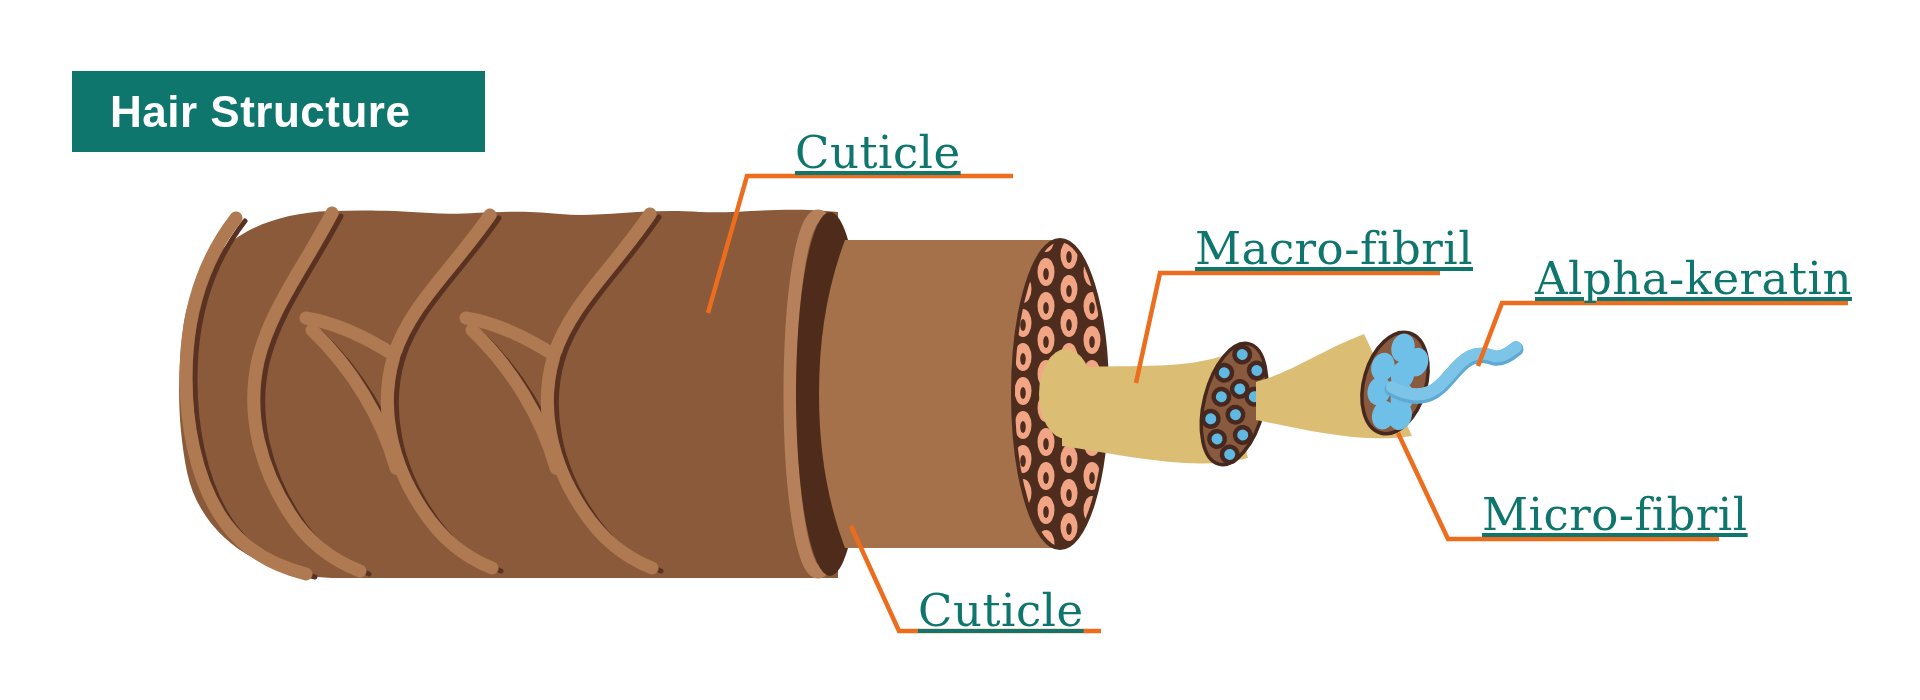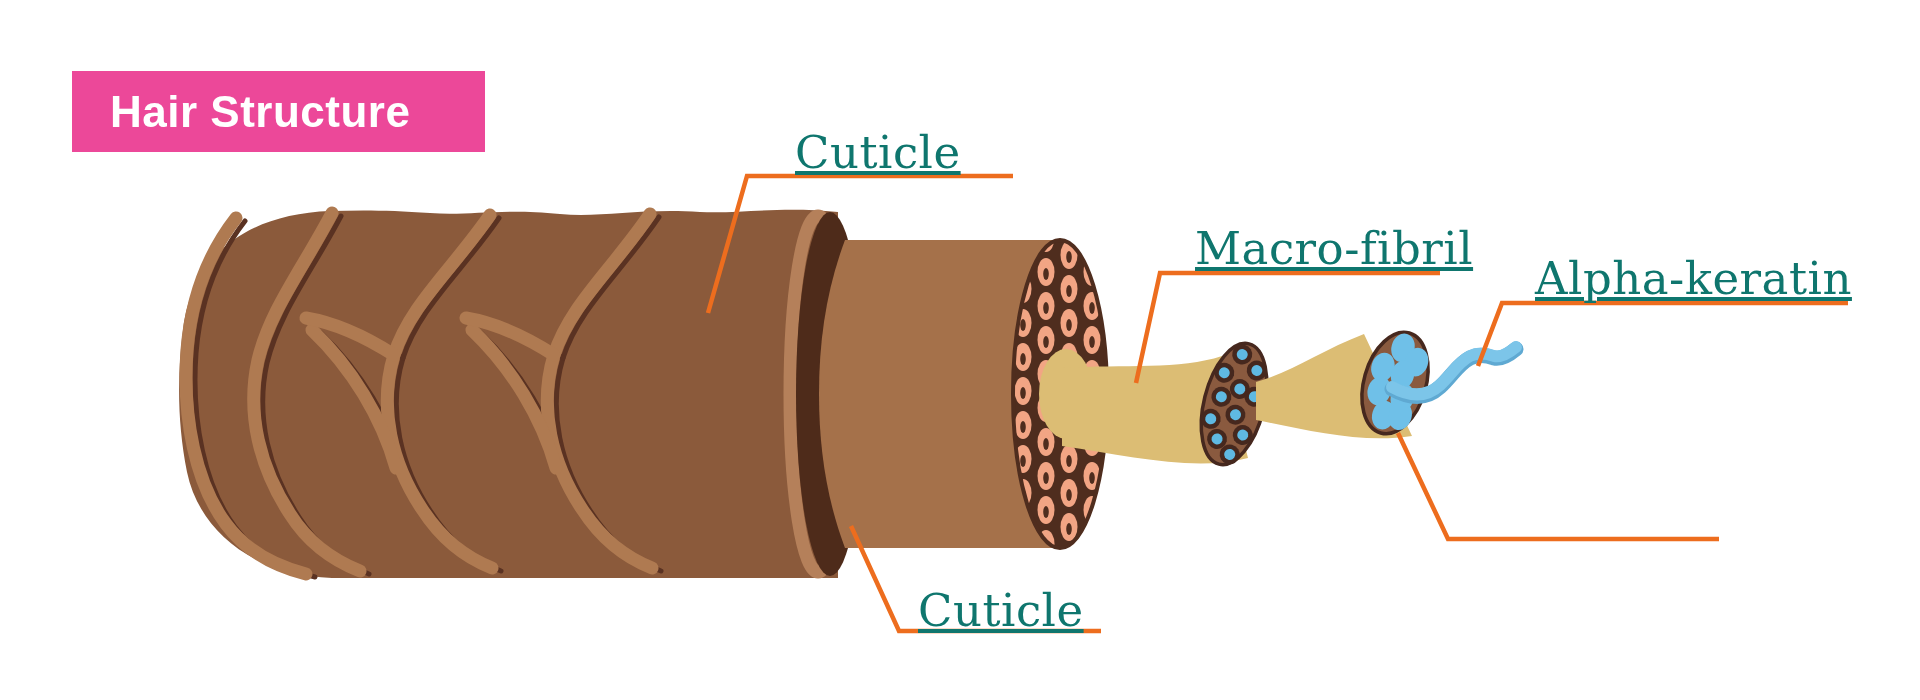--- a/index.html
+++ b/index.html
@@ -6,21 +6,21 @@
   .canvas{
     position:relative;
     width:1920px;height:700px;
     background:#ffffff;
     overflow:hidden;
     font-family:"DejaVu Serif", serif;
   }
   .art{position:absolute;left:0;top:0;width:1920px;height:700px;}
   .title-box{
     position:absolute;left:72px;top:71px;width:413px;height:81px;
-    background:#ec4899;
+    background:#0f766e;
     display:flex;align-items:center;
     padding-left:38px;box-sizing:border-box;
   }
   .title-box span{
     font-family:"Liberation Sans", sans-serif;
     font-weight:700;font-size:44px;letter-spacing:0.5px;
     color:#ffffff;white-space:nowrap;
   }
   .diagram-label{
     position:absolute;
@@ -191,15 +191,16 @@
     </g>
   </svg>
 
   <div class="title-box">
     <span>Hair Structure</span>
   </div>
 
   <div class="diagram-label lbl-cuticle">Cuticle</div>
   <div class="diagram-label lbl-macro">Macro-fibril</div>
   <div class="diagram-label lbl-alpha">Alpha-keratin</div>
+  <div class="diagram-label lbl-micro">Micro-fibril</div>
   <div class="diagram-label lbl-cortex">Cuticle</div>
 
 </div>
 
 </body></html>

